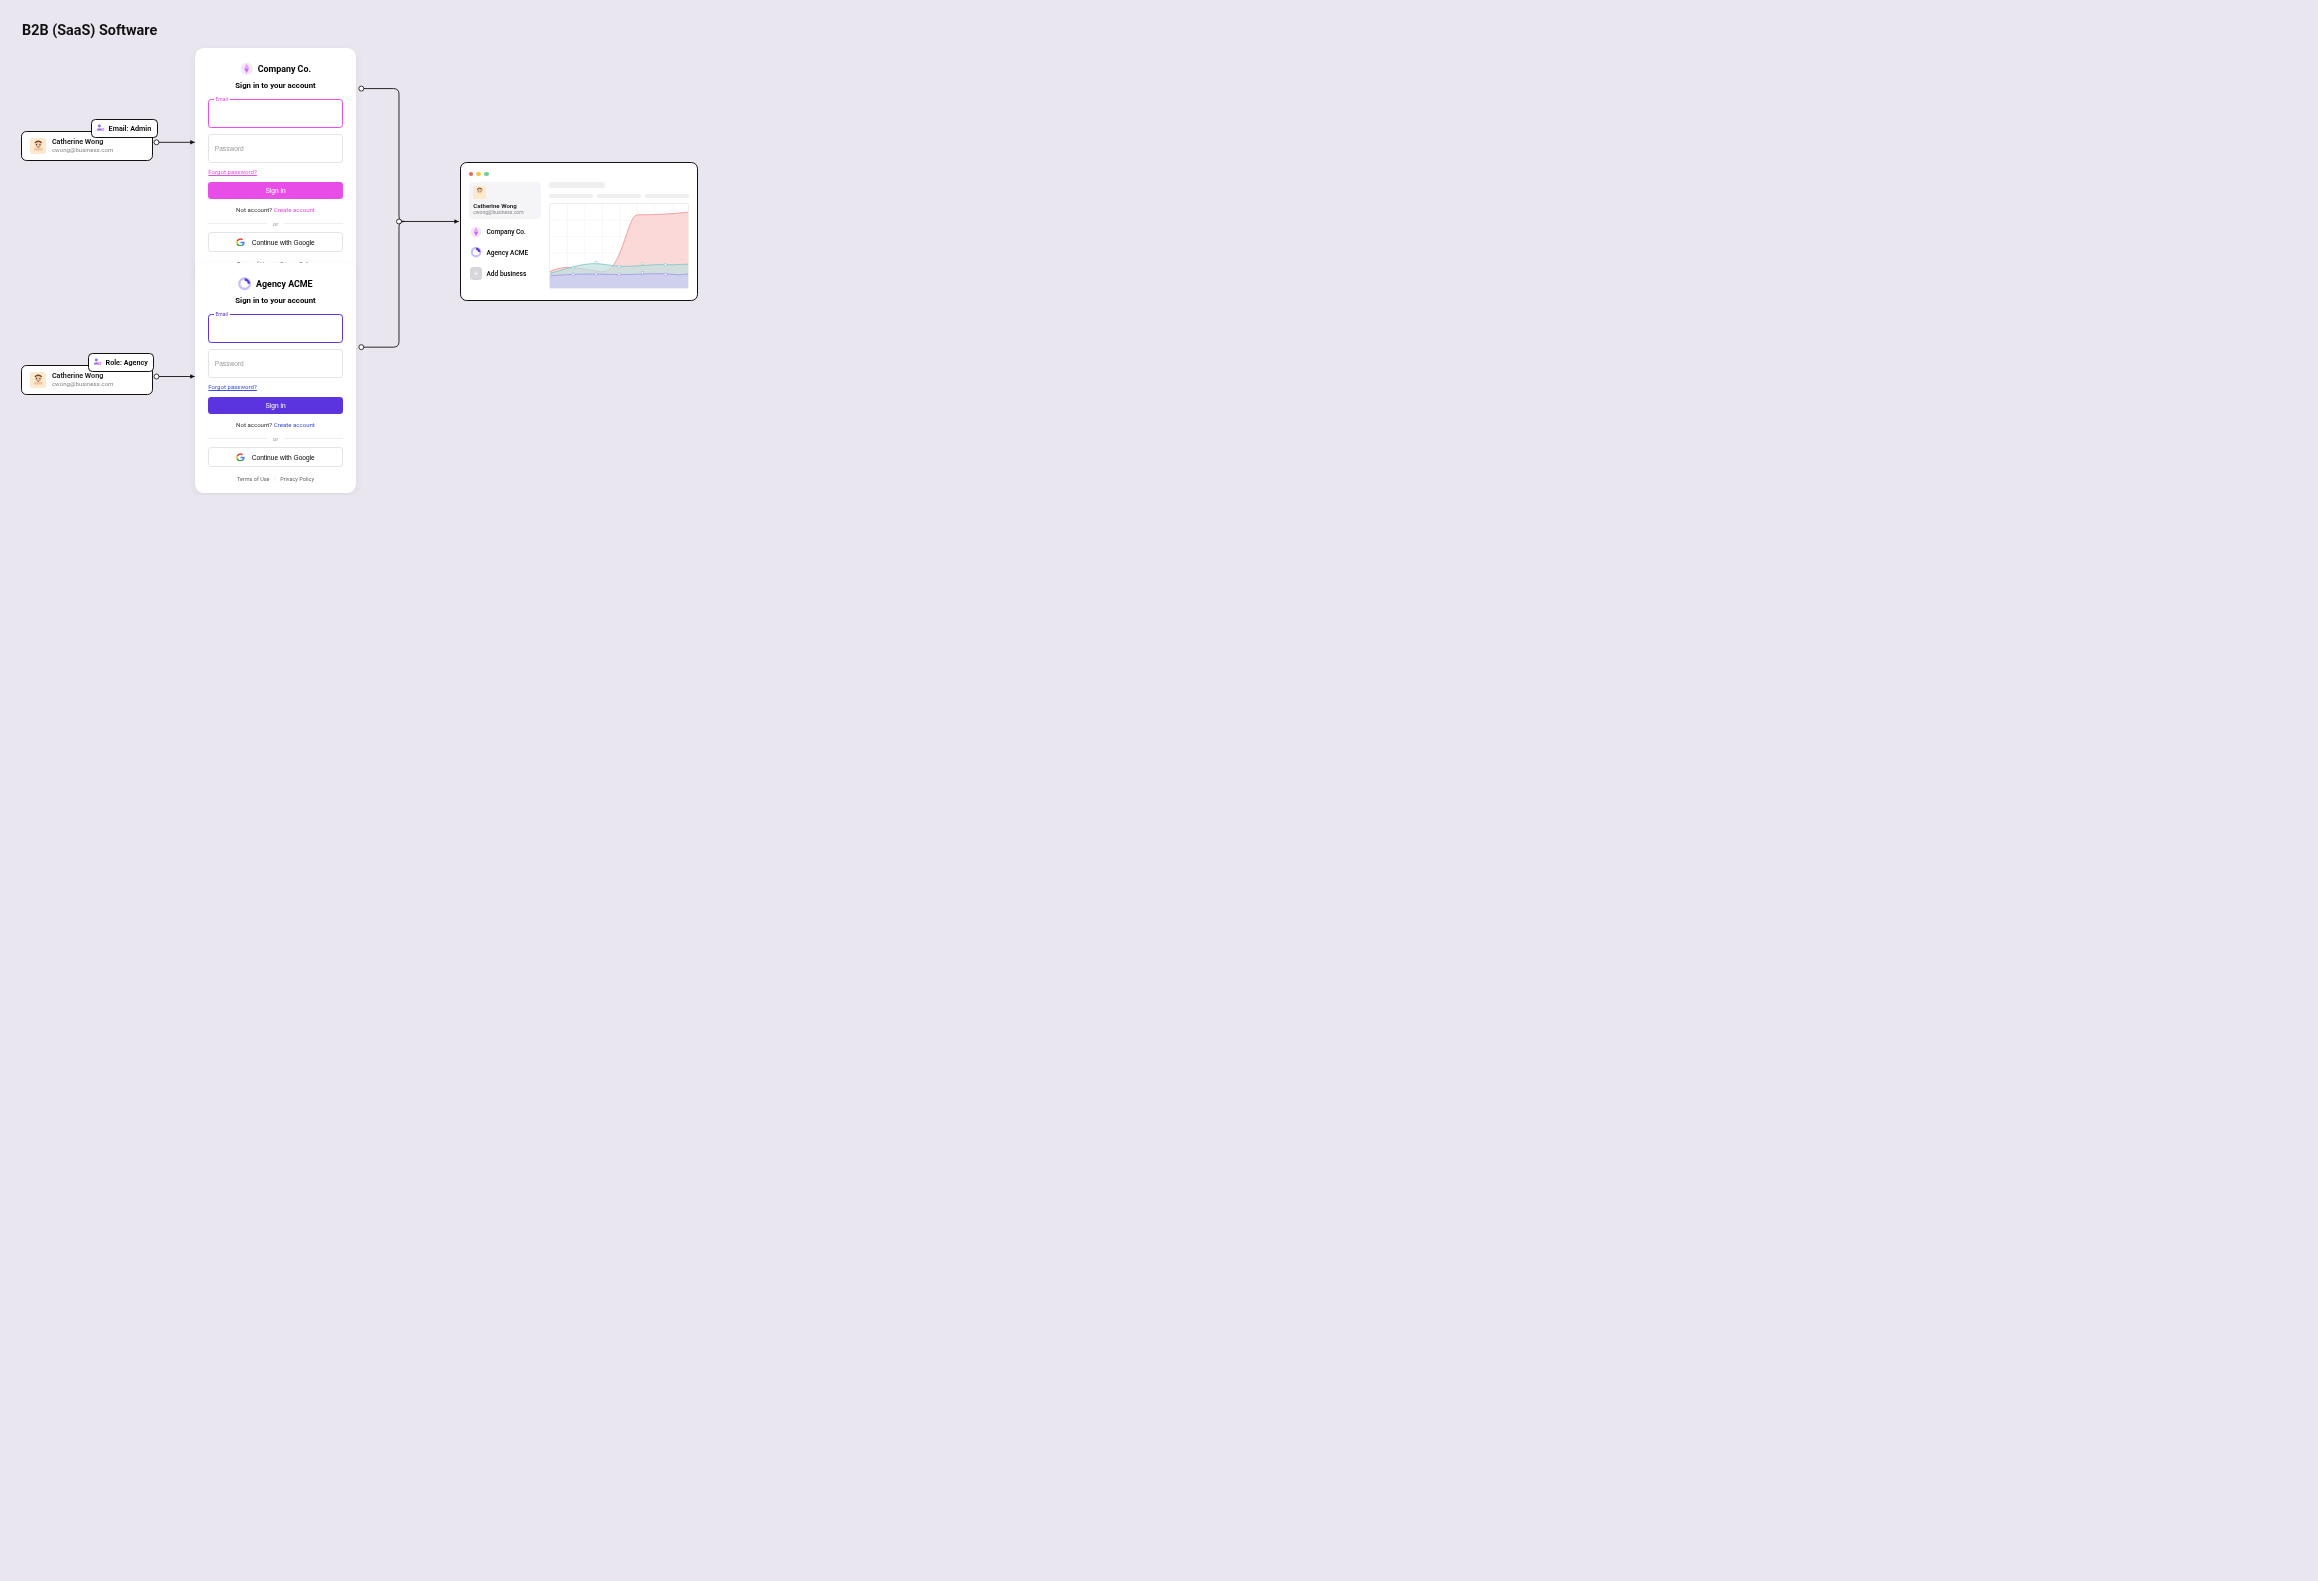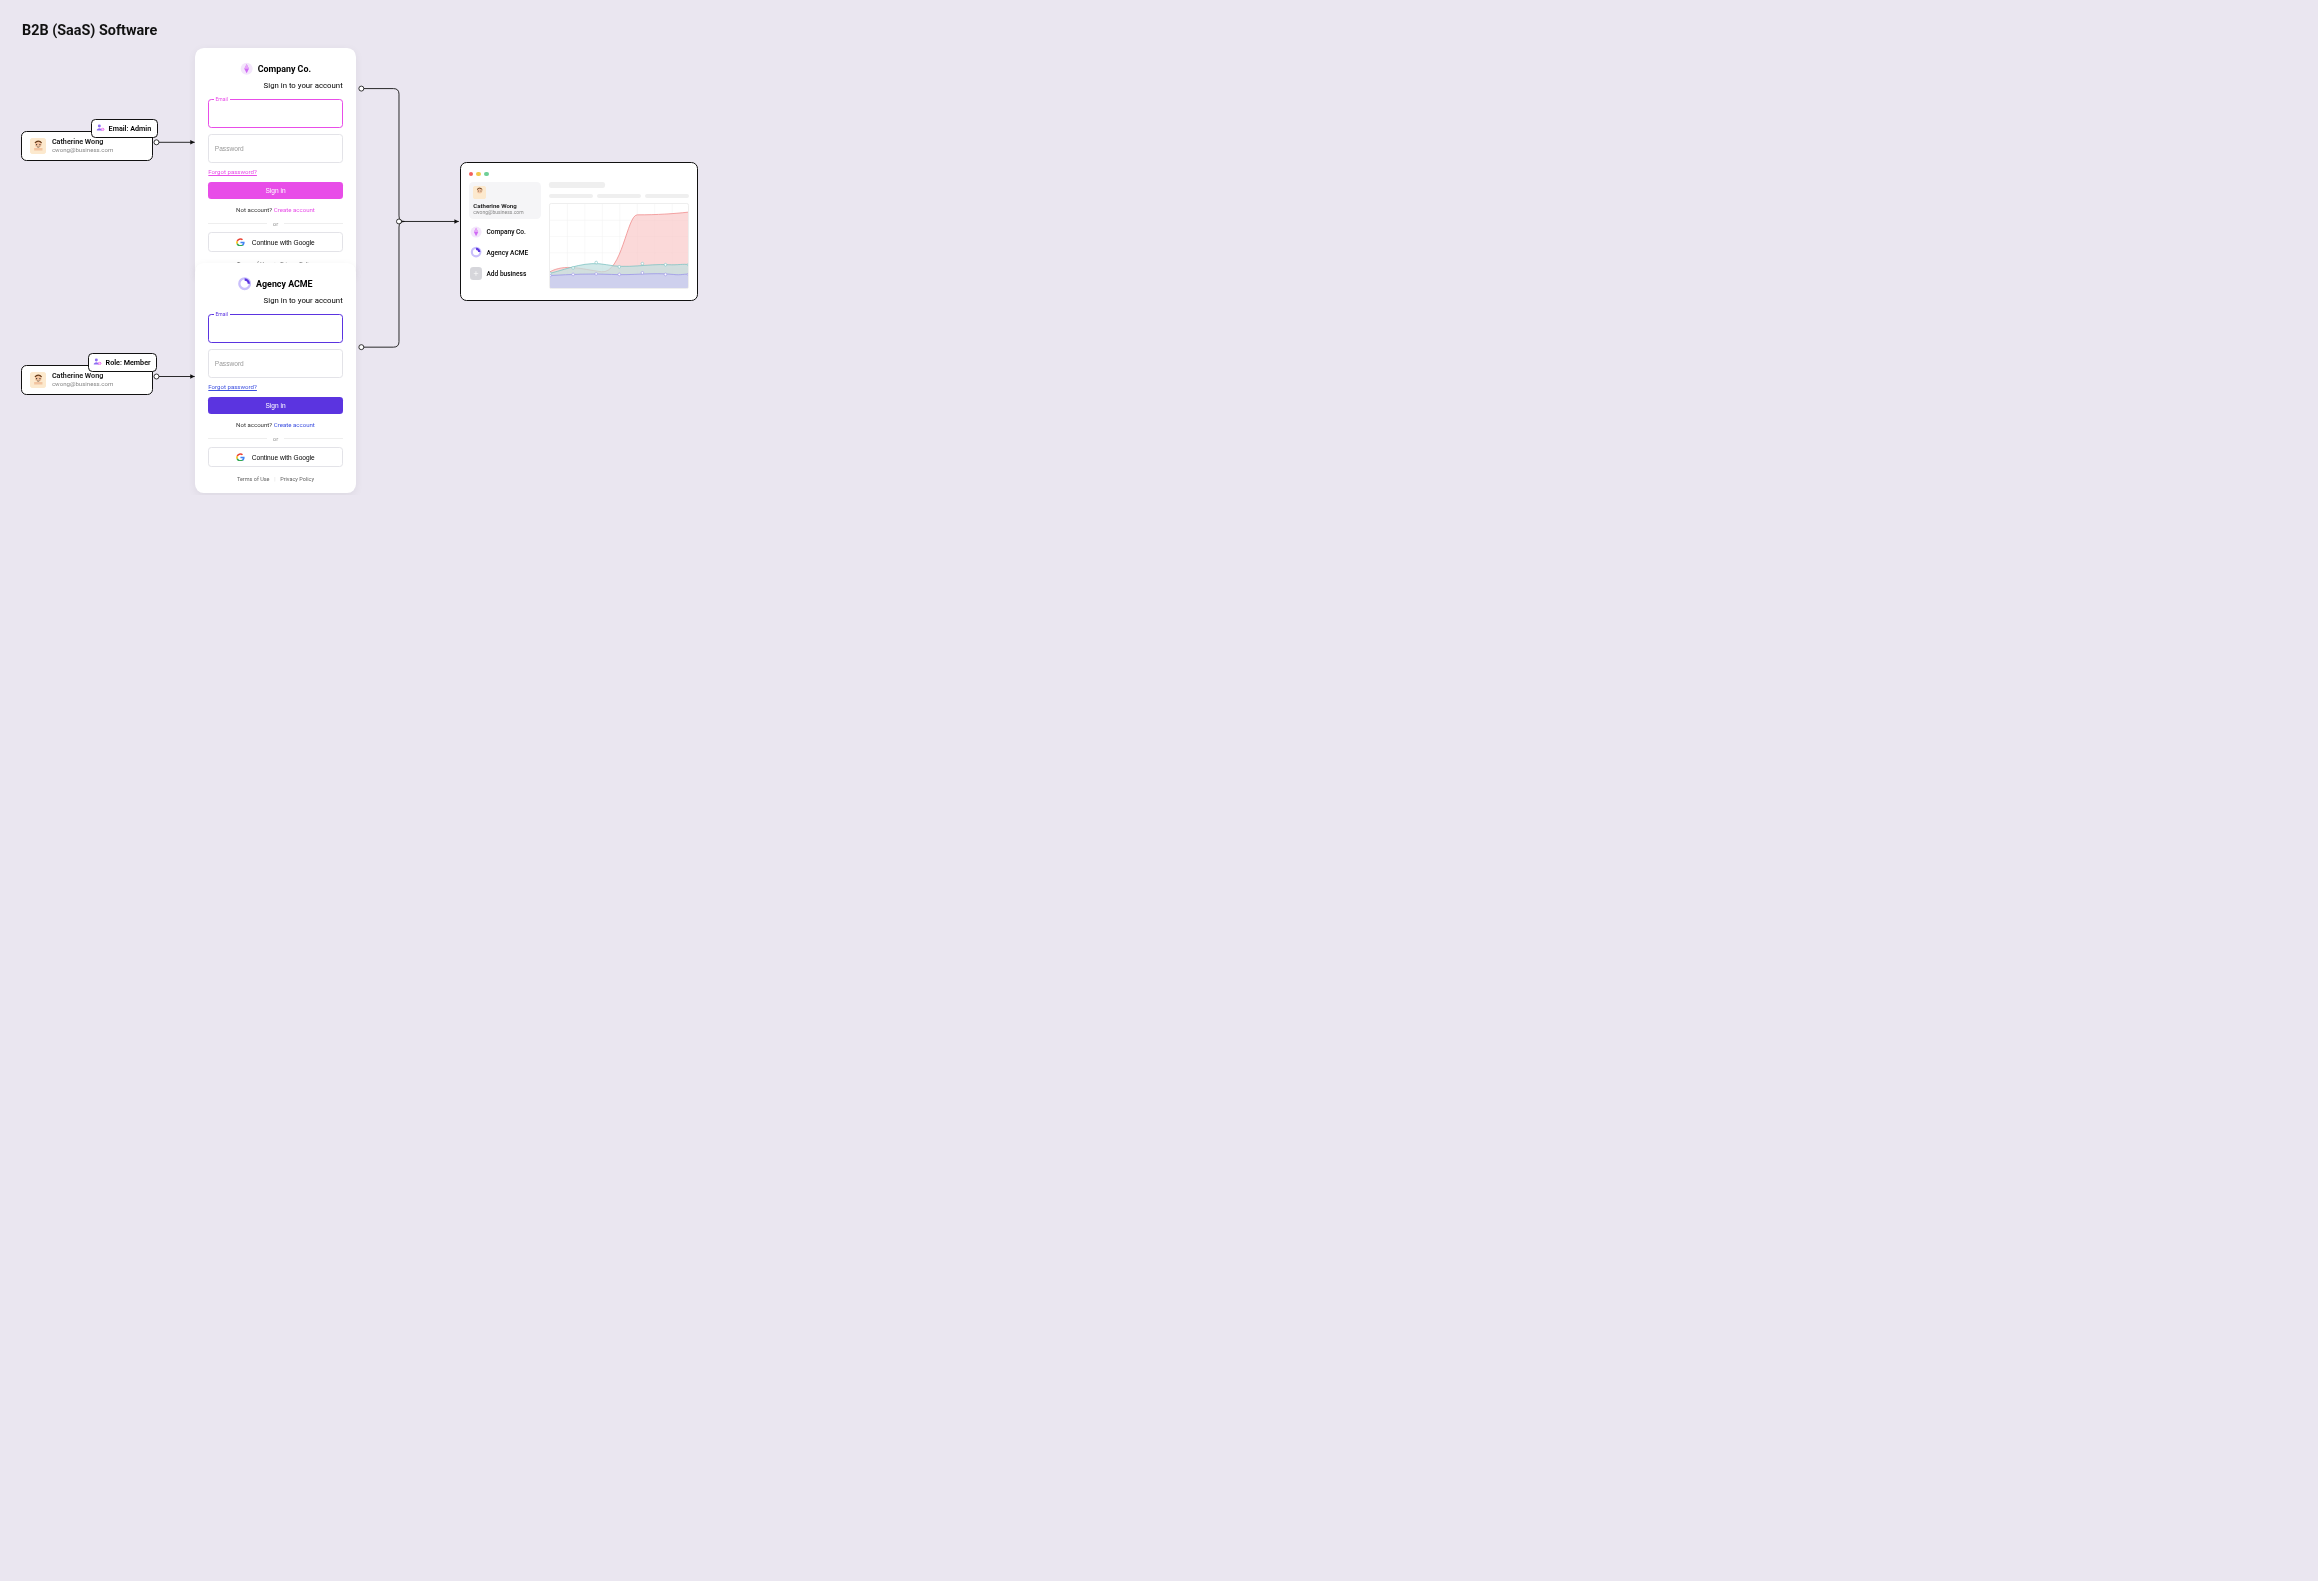--- a/index.html
+++ b/index.html
@@ -66,21 +66,21 @@
     padding: 14.4px 13.3px 11px;
   }
   .login-header { text-align: center; margin-bottom: 6.6px;}
   .brand {
     display:flex; align-items:center; justify-content:center; gap:4.4px;
     font-weight: 700; font-size: 8.9px; margin-bottom: 5.5px;
   }
   .brand-logo {
     width: 13.3px; height: 13.3px; display:inline-block;
   }
-  .login-sub { font-weight: 400; font-size: 7.8px; margin-bottom: 8.9px; text-align: right;}
+  .login-sub { font-weight: 700; font-size: 7.8px; margin-bottom: 8.9px;}
   .field-wrap { position: relative; margin-bottom: 5.5px; }
   .float-label {
     position:absolute; left:5.5px; top:-3.3px;
     font-size: 5px; padding: 0 1.7px; background:#fff;
   }
   .input {
     width: 100%;
     border: 0.8px solid #E3E3E8;
     border-radius: 3.3px;
     height: 29px;
@@ -223,21 +223,21 @@
 
 <div class="role-card" style="left:88px; top:353px;">
   <span>
     <svg width="8.9" height="8.9" viewBox="0 0 24 24">
         <circle cx="9" cy="8" r="4" fill="#8E6FF2"></circle>
         <path d="M2 20c0-3.3 3.1-6 7-6s7 2.7 7 6" fill="#8E6FF2"></path>
         <circle cx="18" cy="17" r="4.2" fill="#E84DE8"></circle>
         <path d="M18 14.5v5M15.5 17h5" stroke="#fff" stroke-width="1.5" stroke-linecap="round"></path>
       </svg>
   </span>
-  <span>Role: Member</span>
+  <span>Role: Agency</span>
 </div>
 <div class="card" style="left:21px; top:365px; width:132px;">
   <span class="avatar">
     <svg viewBox="0 0 40 40">
         <rect width="40" height="40" fill="#FCE9CE"></rect>
         <circle cx="20" cy="15" r="8" fill="#F2C4A0"></circle>
         <path d="M10 24h20v6H10z" fill="#F2C4A0"></path>
         <path d="M12 12c4-6 12-6 16 0" stroke="#6B3F1D" stroke-width="3" fill="none"></path>
         <circle cx="16" cy="16" r="1.3" fill="#111"></circle>
         <circle cx="24" cy="16" r="1.3" fill="#111"></circle>

